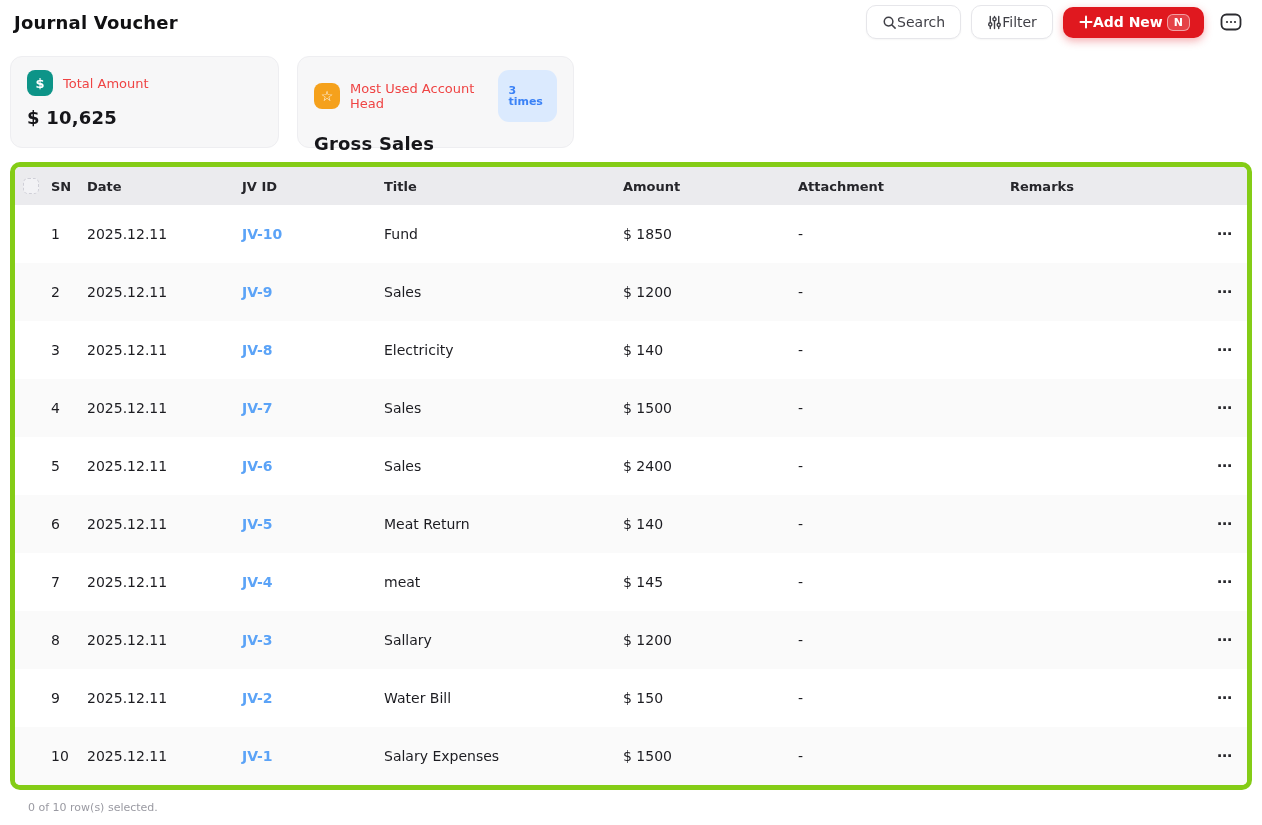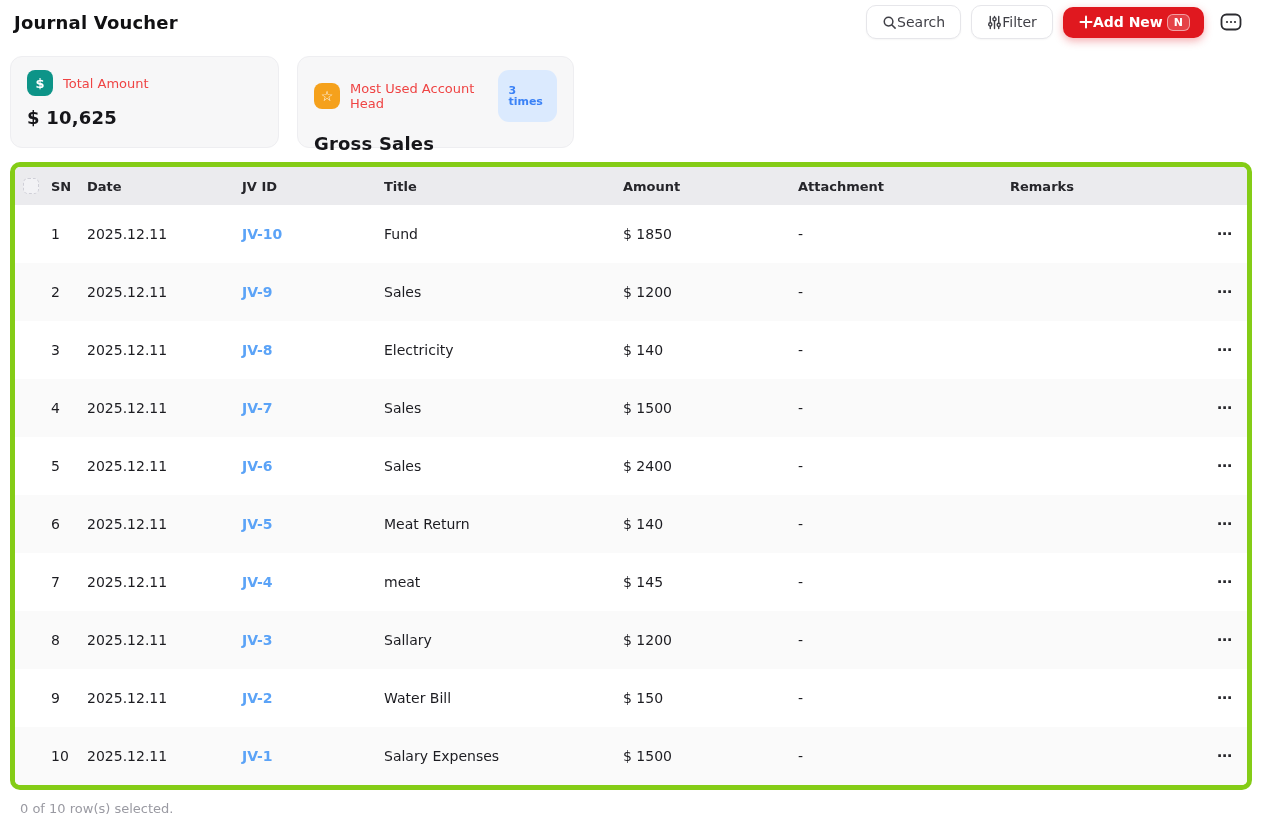--- a/index.html
+++ b/index.html
@@ -72,21 +72,21 @@
   .row-actions{
     border:none;background:transparent;cursor:pointer;font-size:15px;font-weight:700;
     color:#26262b;letter-spacing:1px;padding:4px 6px;line-height:1;font-family:inherit;
   }
   .checkbox{
     width:16px;height:16px;border:1.5px dashed #cfcfd7;border-radius:5px;
     background:#f2f2f5;display:inline-block;vertical-align:middle;cursor:pointer;margin-left:8px;
   }
   .th-check{padding-left:0;}
 
-  .table-footer{padding:11px 0 0 20px;font-size:13px;color:#9a9aa2;}
+  .table-footer{padding:11px 0 0 28px;font-size:11px;color:#9a9aa2;}
 </style>
 </head>
 <body>
 
 <div class="topbar">
   <div class="page-title">Journal Voucher</div>
   <div class="topbar-right">
     <button class="btn">
       <span style="display:flex;">
         <svg width="15" height="15" viewBox="0 0 16 16" fill="none" stroke="#3f3f46" stroke-width="1.6" stroke-linecap="round">

